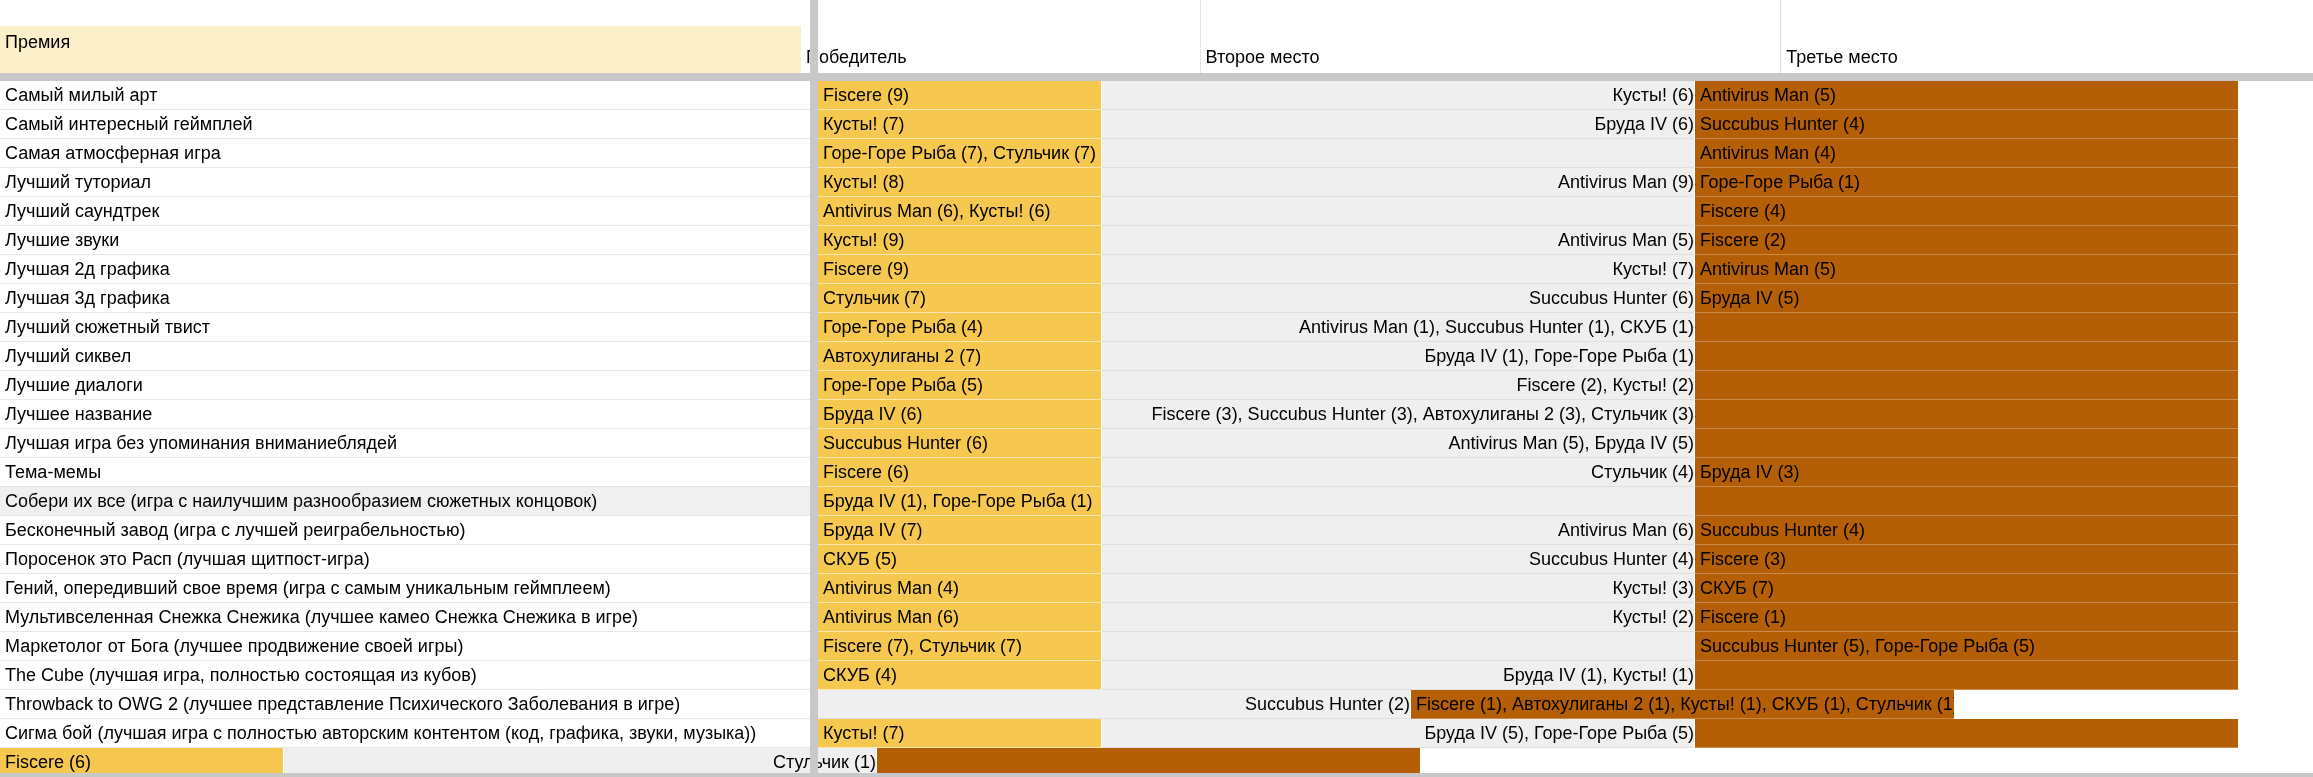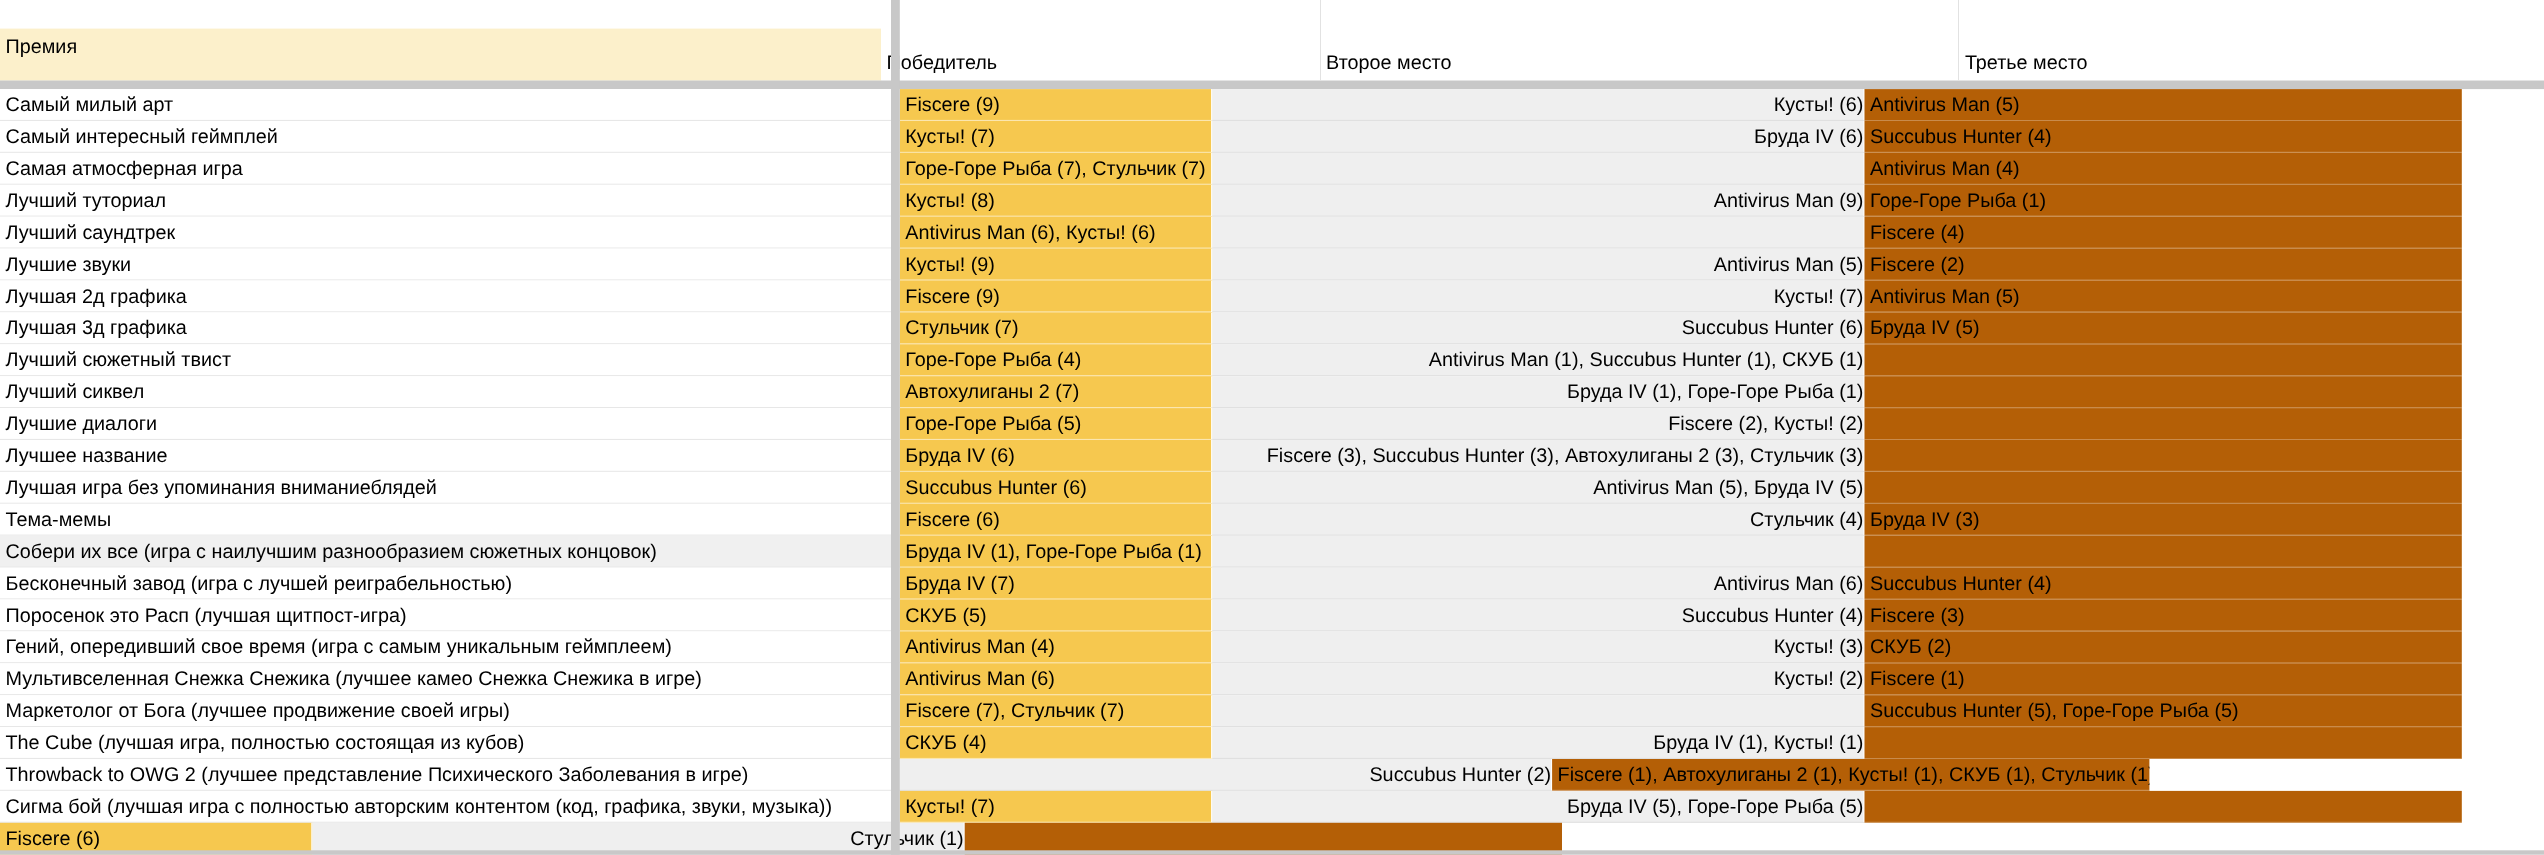--- a/index.html
+++ b/index.html
@@ -180,21 +180,21 @@
     <div class="cell c-award">Поросенок это Расп (лучшая щитпост-игра)</div>
     <div class="cell c-winner">СКУБ (5)</div>
     <div class="cell c-second">Succubus Hunter (4)</div>
     <div class="cell c-third">Fiscere (3)</div>
   </div>
 
   <div class="row">
     <div class="cell c-award">Гений, опередивший свое время (игра с самым уникальным геймплеем)</div>
     <div class="cell c-winner">Antivirus Man (4)</div>
     <div class="cell c-second">Кусты! (3)</div>
-    <div class="cell c-third">СКУБ (2)</div>
+    <div class="cell c-third">СКУБ (7)</div>
   </div>
 
   <div class="row">
     <div class="cell c-award">Мультивселенная Снежка Снежика (лучшее камео Снежка Снежика в игре)</div>
     <div class="cell c-winner">Antivirus Man (6)</div>
     <div class="cell c-second">Кусты! (2)</div>
     <div class="cell c-third">Fiscere (1)</div>
   </div>
 
   <div class="row">

